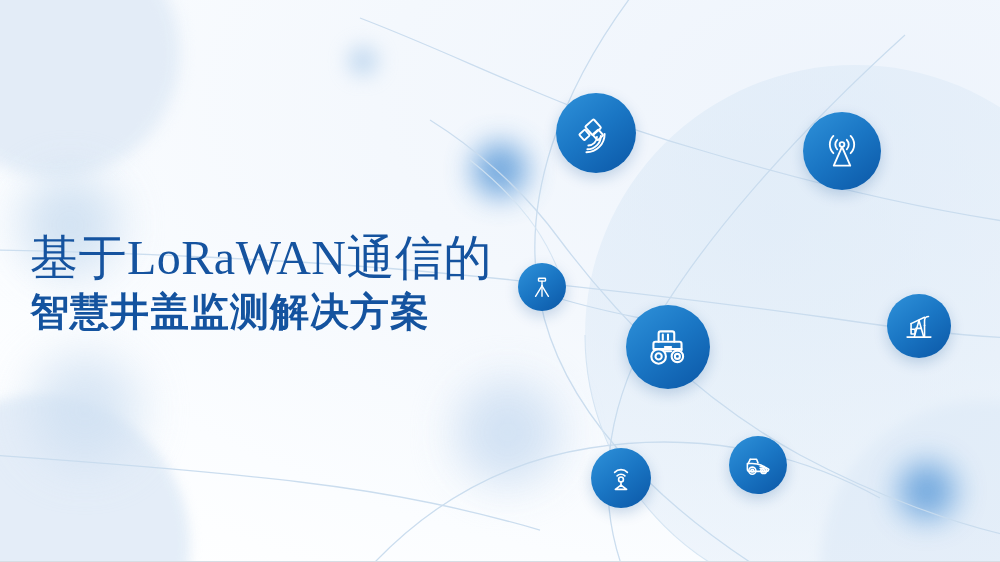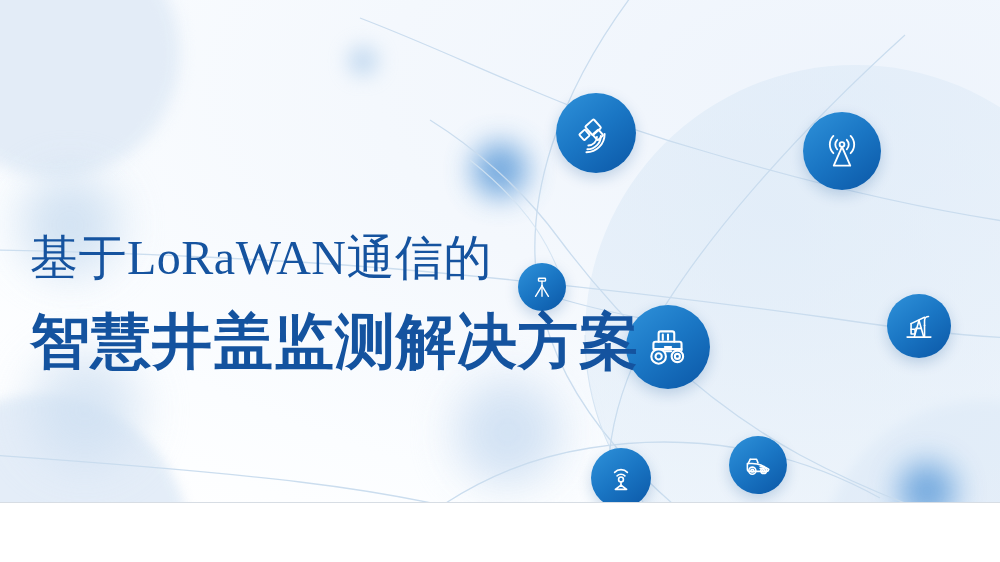--- a/index.html
+++ b/index.html
@@ -3,21 +3,21 @@
 <meta charset="utf-8">
 <title>LoRaWAN Cover Slide</title>
 <style>
   html,body{margin:0;padding:0;}
   body{
     width:1000px;height:562px;overflow:hidden;
     font-family:"Liberation Sans", sans-serif;
     background:#ffffff;
   }
   #slide{
-    position:relative;width:1000px;height:503px;overflow:hidden;
+    position:relative;width:1000px;height:562px;overflow:hidden;
     background:
       radial-gradient(120% 110% at 88% 18%, #eef4fc 0%, #f4f8fd 42%, #fbfdff 78%, #ffffff 100%);
     text-decoration: underline;
   }
 
   
   .blob{position:absolute;border-radius:50%;pointer-events:none;}
 
   .blob-tl{
     left:-70px;top:-72px;width:250px;height:250px;
@@ -86,22 +86,21 @@
   .title-line{
     white-space:nowrap;
     line-height:1.24;
   }
   .title-line-1{
     font-family:"Liberation Serif","DejaVu Serif",serif;
     font-size:48px;letter-spacing:.5px;color:#15539f;
   }
   .title-line-2{
     font-family:"DejaVu Sans","Liberation Sans",sans-serif;
-    font-size:60px;font-weight:700;letter-spacing:1px;color:#14539f;
-    margin-top:16px;
+    font-size:39px;font-weight:700;letter-spacing:1px;color:#14539f;
   }
 
   
   .footline{
     position:absolute;left:0;bottom:0;width:1000px;height:1px;
     background:#d7dde4;
   }
 </style>
 </head>
 <body>

